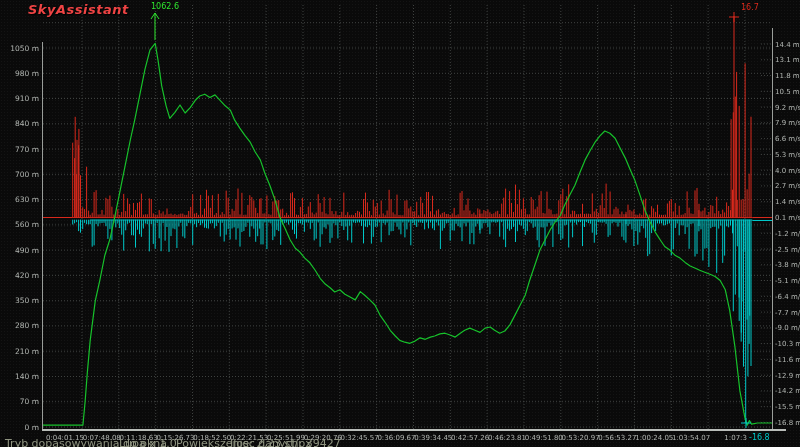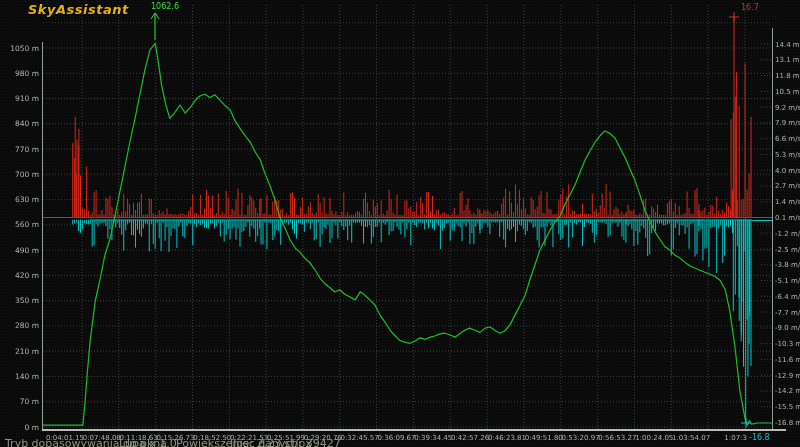--- a/index.html
+++ b/index.html
@@ -8,21 +8,21 @@
     background-color:#0a0a0a;
     background-image:radial-gradient(#141414 20%, transparent 22%);
     background-size:3px 3px;
     font-family:"DejaVu Sans",sans-serif;
   }
   #chart-svg{position:absolute;left:0;top:0;}
   #plot-hit{position:absolute;left:42px;top:0;width:730px;height:430px;background:transparent;}
   #watermark{
     position:absolute;left:28px;top:2px;
     font-size:13px;font-style:italic;font-weight:bold;
-    color:#eab308;text-shadow:1px 1px 1px #000;letter-spacing:0.5px;
+    color:#ef4444;text-shadow:1px 1px 1px #000;letter-spacing:0.5px;
   }
   #statusbar{position:absolute;left:0;top:436px;width:732px;height:11px;font-size:11px;color:#8f9480;}
   #statusbar span{position:absolute;top:1px;white-space:nowrap;}
   .st0{left:5px}.st1{left:119px}.st2{left:176px}.st3{left:230px}
   svg text{font-family:"DejaVu Sans",sans-serif;}
 </style>
 </head>
 <body>
 
 <svg id="chart-svg" width="800" height="447">

